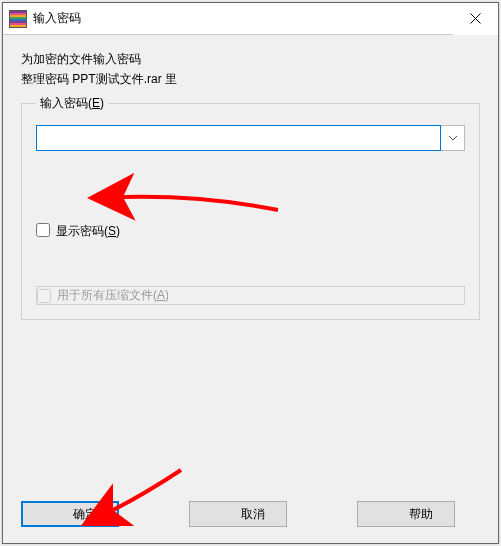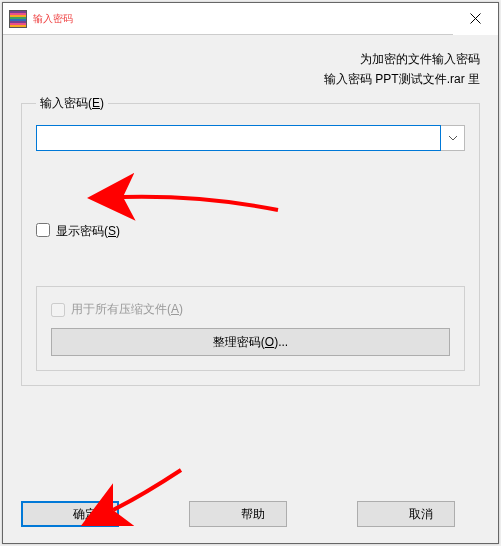--- a/index.html
+++ b/index.html
@@ -40,42 +40,42 @@
       #7a3e8f 0 2px,
       #e84f8a 2px 4px,
       #f5a623 4px 6px,
       #3fa25f 6px 8px,
       #2d6fb5 8px 10px
     );
     border: 1px solid #555;
   }
   .title-text {
     flex: 1;
-    font-size: 10px;
-    color: #ef4444;
+    font-size: 12px;
+    color: #000000;
     font-family: Liberation Serif, serif;
   }
   .close-btn {
     width: 45px;
     height: 32px;
     background: #fff;
     display: flex;
     align-items: center;
     justify-content: center;
     font-size: 16px;
     color: #000;
     cursor: pointer;
   }
   .content {
     padding: 14px 18px 16px 18px;
     position: relative;
     height: calc(100% - 32px);
   }
   .header-text {
-    text-align: right;
+    text-align: left;
     font-size: 12px;
     line-height: 20px;
     margin-bottom: 14px;
   }
   .fieldset {
     border: 1px solid #d0d0d0;
     padding: 0 14px 14px 14px;
     margin-bottom: 2px;
     position: relative;
   }
@@ -118,21 +118,21 @@
     font-size: 12px;
   }
   .checkbox-row input[type=checkbox] {
     width: 14px;
     height: 14px;
     margin: 0 6px 0 0;
   }
   .sub-box {
     border: 1px solid #d0d0d0;
     margin-top: 46px;
-    padding: 14px;
+    padding: 0;
   }
   .disabled-check {
     display: flex;
     align-items: center;
     color: #9a9a9a;
     font-size: 12px;
   }
   .disabled-check input[type=checkbox] {
     width: 14px;
     height: 14px;
@@ -189,21 +189,21 @@
     <div class="close-btn">
       <svg width="11" height="11" viewBox="0 0 11 11">
           <path d="M0.5 0.5 L10.5 10.5 M10.5 0.5 L0.5 10.5" stroke="#000" stroke-width="1"></path>
         </svg>
     </div>
   </div>
 
   <div class="content">
     <div class="header-text">
       <div>为加密的文件输入密码</div>
-      <div>输入密码 PPT测试文件.rar 里</div>
+      <div>整理密码 PPT测试文件.rar 里</div>
     </div>
 
     <div class="fieldset">
       <div class="fieldset-label">
         <span>输入密码(</span><span class="underline">E</span><span>)</span>
       </div>
 
       <div class="password-row">
         <input type="password" class="password-input" value="" style="">
         <div class="dropdown-btn">
@@ -220,30 +220,27 @@
         </label>
       </div>
 
       <div class="sub-box">
         <div class="disabled-check">
           <input type="checkbox" disabled="" style="">
           <label>
             <span>用于所有压缩文件(</span><span class="underline">A</span><span>)</span>
           </label>
         </div>
-        <button class="organize-btn">
-          <span>整理密码(</span><span class="underline">O</span><span>)...</span>
-        </button>
       </div>
     </div>
 
     <div class="bottom-row">
       <button class="dlg-btn default">确定</button>
+      <button class="dlg-btn">取消</button>
       <button class="dlg-btn">帮助</button>
-      <button class="dlg-btn">取消</button>
     </div>
 
     <svg class="arrow-svg" width="497" height="510">
       <defs>
         <marker id="ah" markerWidth="14" markerHeight="14" refX="3" refY="6" orient="auto">
           <path d="M0,0 L12,6 L0,12 L3,6 Z" fill="#ff0000"></path>
         </marker>
       </defs>
       <path d="M275,175 Q200,160 120,162" stroke="#ff0000" stroke-width="4" fill="none" marker-end="url(#ah)"></path>
       <path d="M178,435 Q140,460 110,475" stroke="#ff0000" stroke-width="4" fill="none" marker-end="url(#ah)"></path>

